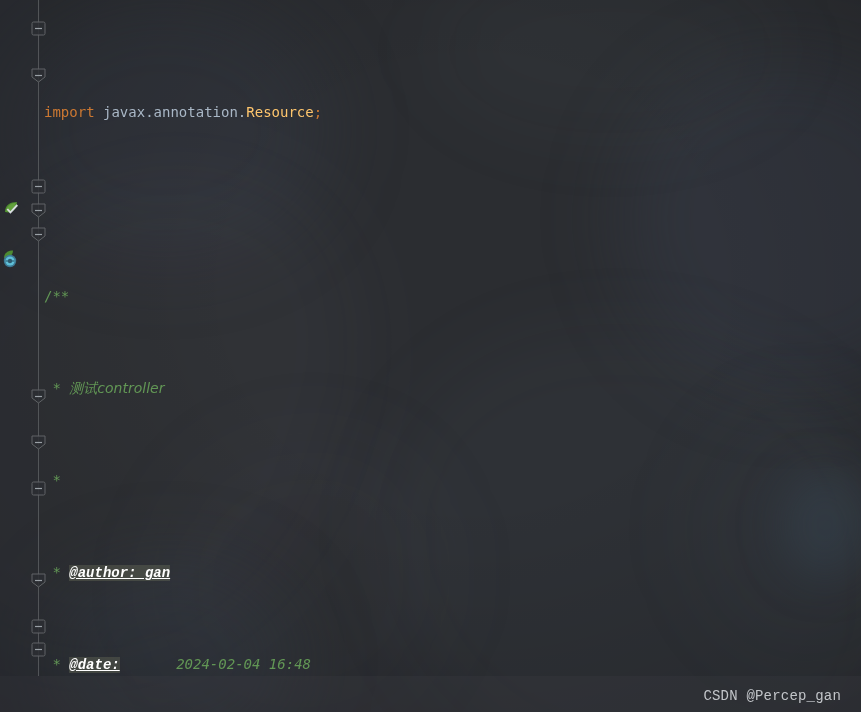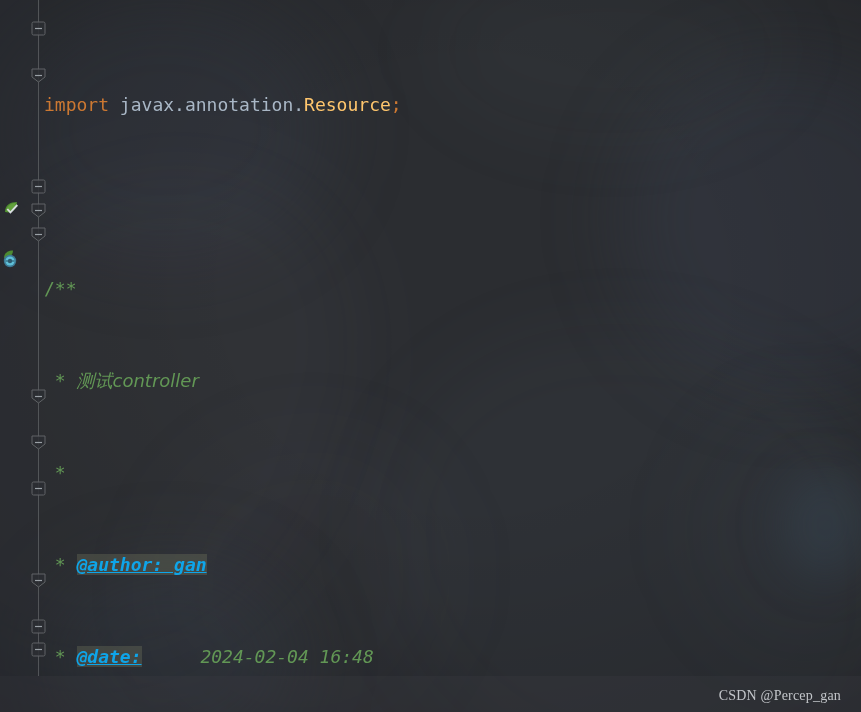--- a/index.html
+++ b/index.html
@@ -86,48 +86,48 @@
     width: 15px;
     height: 15px;
     box-sizing: border-box;
   }
   .fold-marker svg { display: block; }
 
   
   #code {
     position: relative;
     flex: 1 1 auto;
-    padding-top: 24px;
-    font-size: 18px;
+    padding-top: 32px;
+    font-size: 14px;
     line-height: 23px;
     color: #a9b7c6;
     white-space: pre;
     letter-spacing: 0px;
   }
   .line {
     height: 23px;
     padding-left: 4px;
     white-space: pre;
   }
 
   
   .kw      { color: #cc7832; }
   .plain   { color: #a9b7c6; }
   .cmtp    { color: #629755; }
   .mth     { color: #ffc66d; }
-  .doctag  { color: #0ea5e9; font-style: italic; font-weight: bold; text-decoration: underline; background: rgba(154,160,118,0.22); }
+  .doctag  { color: #ffffff; font-style: italic; font-weight: bold; text-decoration: underline; background: rgba(154,160,118,0.22); font-family: Liberation Mono, monospace; }
   .docval  { color: #629755; font-style: italic; margin-left: 24px; }
   .cn      { font-family: "DejaVu Sans", "Liberation Sans", sans-serif; font-style: italic; color: #629755; }
 
   
   #watermark {
     position: absolute;
     right: 20px;
     bottom: 8px;
-    font-family: Liberation Serif, serif;
+    font-family: Liberation Mono, monospace;
     font-size: 14px;
     color: #cfd2d6;
     opacity: 0.92;
     letter-spacing: 0.2px;
   }
   
   #bottom-strip {
     position: absolute;
     left: 0; right: 0; bottom: 0;
     height: 36px;

